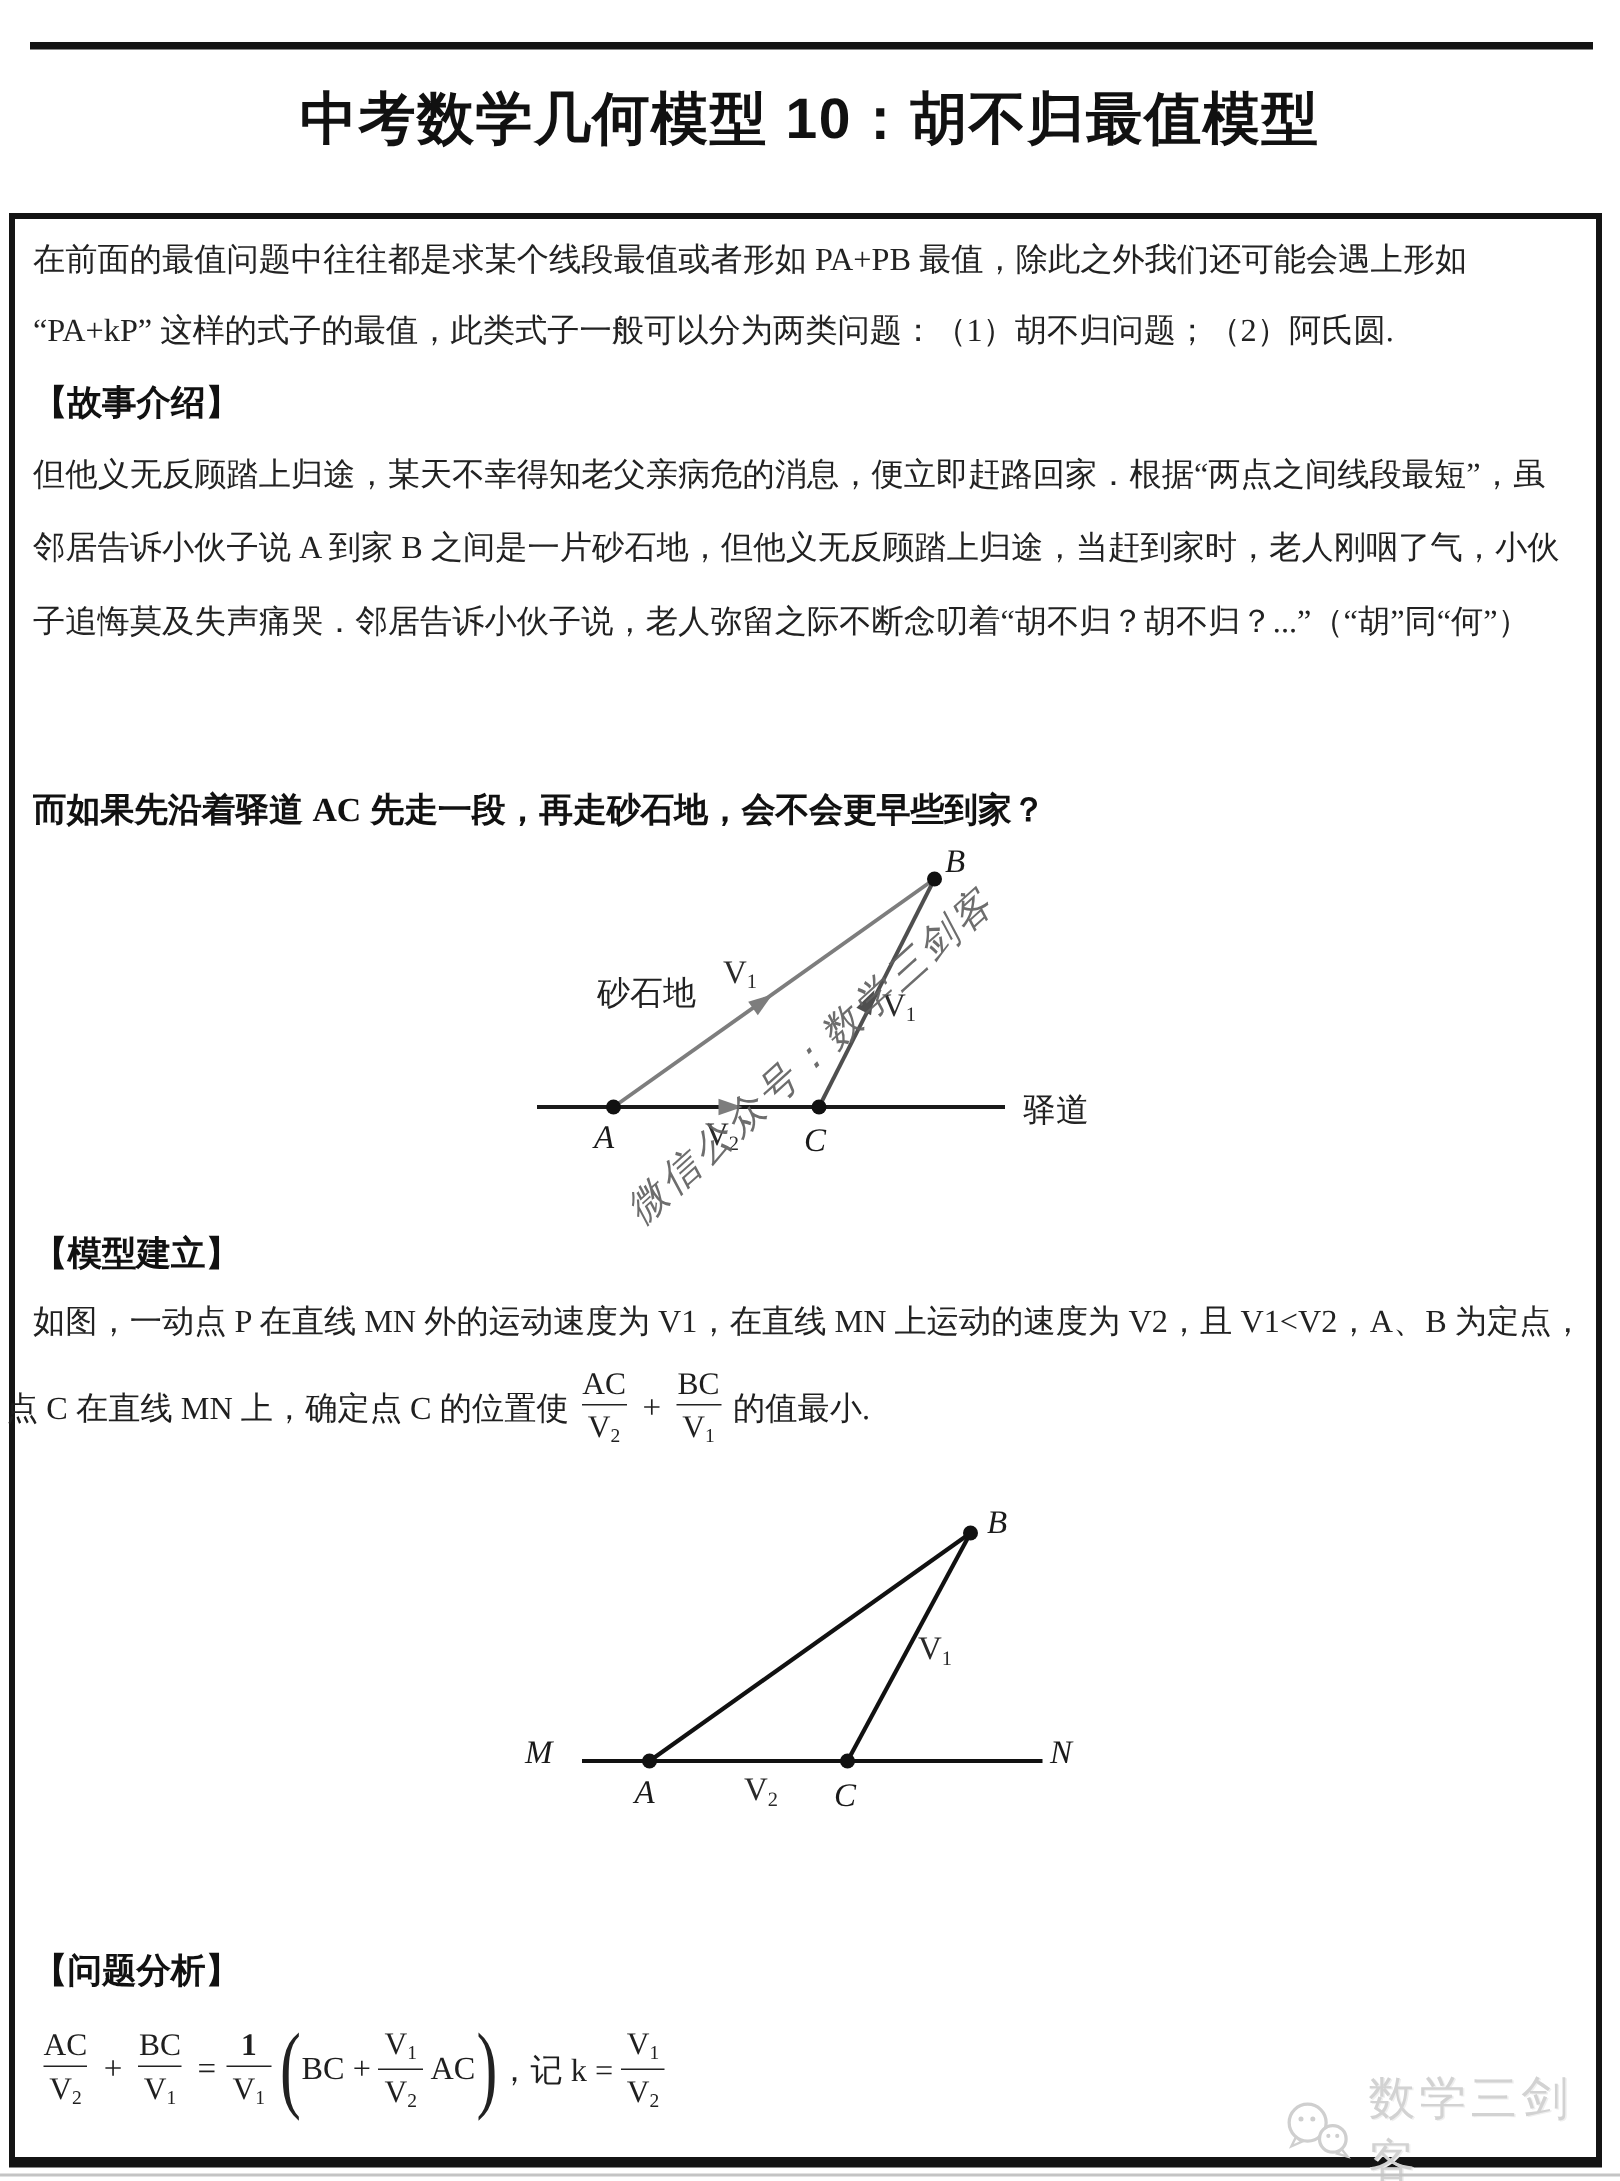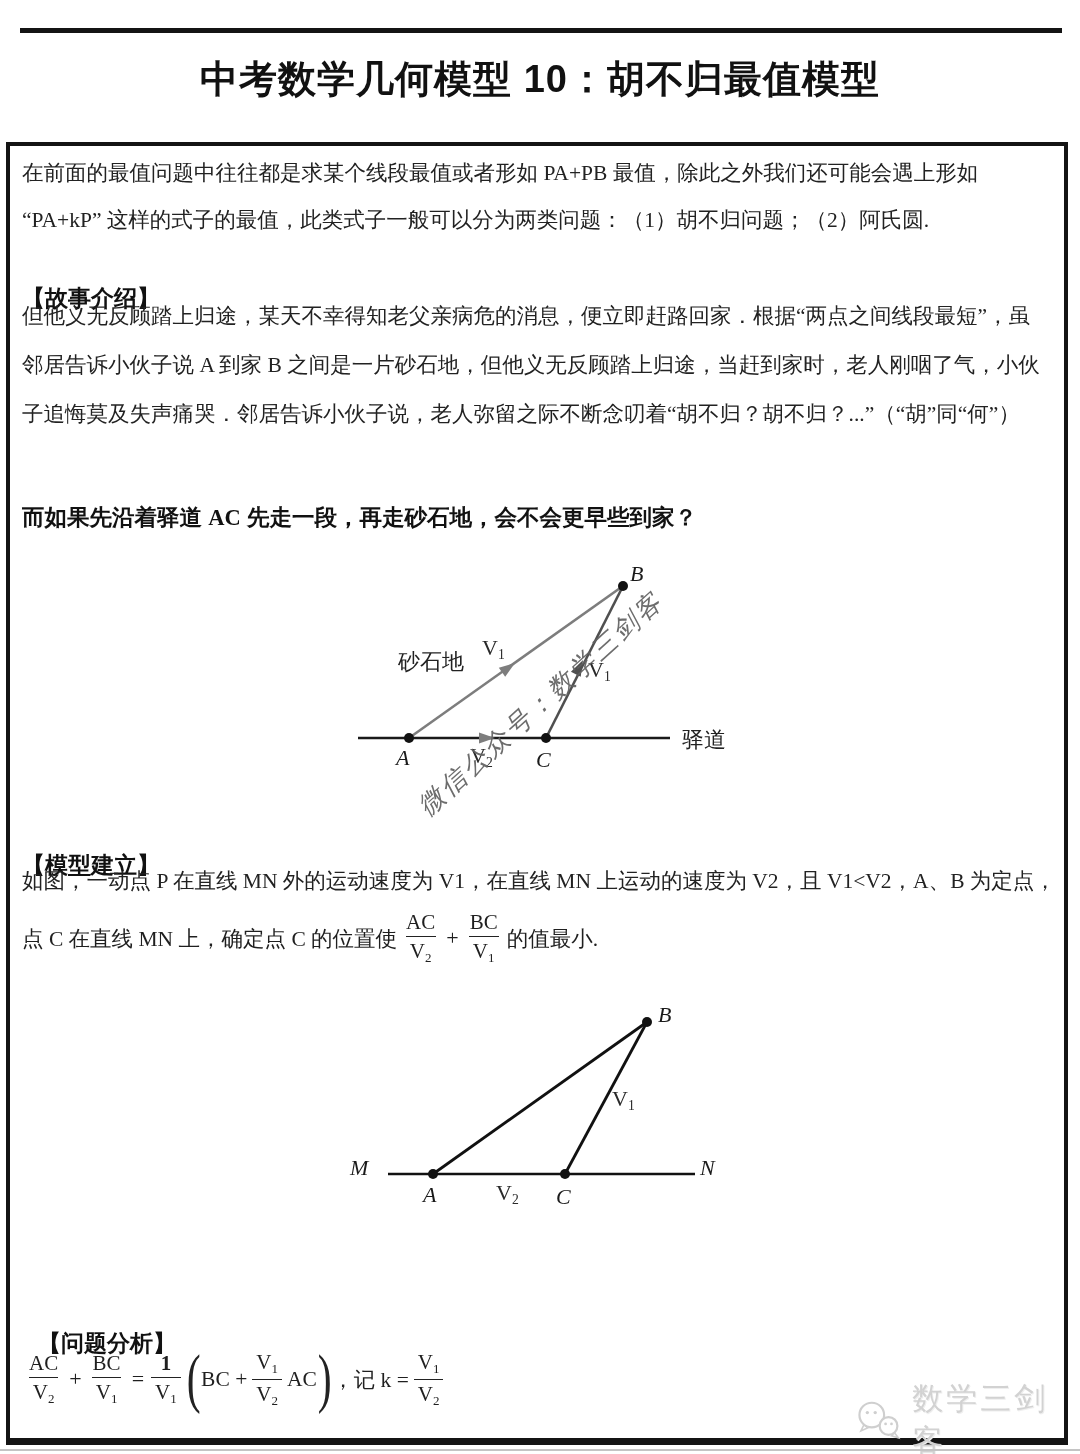--- a/index.html
+++ b/index.html
@@ -13,21 +13,21 @@
   .top-rule{left:20px;top:28px;width:1042px;height:5px;background:#141414;}
   .doc-title{left:0;top:54px;width:1080px;text-align:center;
     font-family:"Liberation Sans","DejaVu Sans",sans-serif;
     font-size:38px;font-weight:bold;letter-spacing:1px;color:#111;}
   
   .frame{left:6px;top:142px;width:1062px;height:1303px;box-sizing:border-box;
     border:4px solid #141414;border-bottom-width:7px;background:#fff;}
   
   .tline{left:22px;width:1030px;font-size:21.5px;line-height:27px;white-space:nowrap;color:#222;}
   .heading{font-family:"Liberation Sans","DejaVu Sans",sans-serif;
-    font-size:23px;font-weight:bold;color:#111;white-space:nowrap;margin-top:30px;}
+    font-size:23px;font-weight:bold;color:#111;white-space:nowrap;}
   .boldline{font-family:"Liberation Sans","DejaVu Sans",sans-serif;
     font-size:22.5px;font-weight:bold;color:#111;white-space:nowrap;}
   .mi{font-family:"Liberation Serif","DejaVu Serif",serif;}
   .mb{font-weight:bold;}
   .msub{font-size:0.62em;vertical-align:-0.28em;font-style:normal;}
   
   .mathrow{display:flex;align-items:center;white-space:nowrap;font-size:21.5px;}
   .frac{display:inline-flex;flex-direction:column;align-items:center;margin:0 5px;font-size:21px;line-height:1.05;}
   .frac .num{padding:0 4px 3px;}
   .frac .den{border-top:1.8px solid #222;padding:3px 4px 0;}
@@ -56,21 +56,21 @@
 <div class="abs frame"></div>
 
 <div class="abs tline" style="top:160px;"><span>在前面的最值问题中往往都是求某个线段最值或者形如 </span><span class="mi">PA+PB</span><span> 最值，除此之外我们还可能会遇上形如</span></div>
 <div class="abs tline" style="top:207px;"><span>“</span><span class="mi">PA+kP</span><span>” 这样的式子的最值，此类式子一般可以分为两类问题：（1）胡不归问题；（2）阿氏圆.</span></div>
 
 <div class="abs heading" style="left:22px;top:253px;">【故事介绍】</div>
 <div class="abs tline" style="top:303px;"><span>但他义无反顾踏上归途，某天不幸得知老父亲病危的消息，便立即赶路回家．根据“两点之间线段最短”，虽</span></div>
 <div class="abs tline" style="top:352px;"><span>邻居告诉小伙子说 </span><span class="mi">A</span><span> 到家 </span><span class="mi">B</span><span> 之间是一片砂石地，但他义无反顾踏上归途，当赶到家时，老人刚咽了气，小伙</span></div>
 <div class="abs tline" style="top:401px;"><span>子追悔莫及失声痛哭．邻居告诉小伙子说，老人弥留之际不断念叨着“胡不归？胡不归？...”（“胡”同“何”）</span></div>
 
-<div class="abs boldline" style="left:22px;top:502px;"><span>而如果先沿着驿道 </span><span class="mi">AC</span><span> 先走一段，再走砂石地，会不会更早些到家？</span></div>
+<div class="abs boldline" style="left:22px;top:524px;"><span>而如果先沿着驿道 </span><span class="mi">AC</span><span> 先走一段，再走砂石地，会不会更早些到家？</span></div>
 
 <div class="abs fig" style="left:330px;top:555px;width:430px;height:300px;">
   <svg width="430" height="300" viewBox="0 0 430 300" style="position:absolute;left:0;top:0;overflow:visible;">
     <line x1="28" y1="183" x2="340" y2="183" stroke="#1a1a1a" stroke-width="2.6"></line>
     <line x1="79" y1="183" x2="293" y2="31" stroke="#7d7d7d" stroke-width="2.6"></line>
     <polygon points="185,108 175.2,121.8 168.8,112.8" fill="#7d7d7d"></polygon>
     <polygon points="165,183 149,177.5 149,188.5" fill="#7d7d7d"></polygon>
     <line x1="216" y1="183" x2="293" y2="31" stroke="#4f4f4f" stroke-width="2.6"></line>
     <polygon points="253,105 250.7,121.8 240.9,116.8" fill="#4f4f4f"></polygon>
     <circle cx="79" cy="183" r="5" fill="#111"></circle>
@@ -84,21 +84,21 @@
   <span class="ptlabel" style="left:206px;top:192px;">C</span>
   <span class="ptlabel" style="left:300px;top:6px;">B</span>
   <span class="vlabel" style="left:140px;top:188px;"><span class="mi">V</span><span class="msub">2</span></span>
   <span class="vlabel" style="left:258px;top:102px;"><span class="mi">V</span><span class="msub">1</span></span>
   <div class="wm-diag">微信公众号：数学三剑客</div>
 </div>
 
 <div class="abs heading" style="left:22px;top:820px;">【模型建立】</div>
 <div class="abs tline" style="top:868px;"><span>如图，一动点 </span><span class="mi">P</span><span> 在直线 </span><span class="mi">MN</span><span> 外的运动速度为 </span><span class="mi">V1</span><span>，在直线 </span><span class="mi">MN</span><span> 上运动的速度为 </span><span class="mi">V2</span><span>，且 </span><span class="mi">V1&lt;V2</span><span>，</span><span class="mi">A</span><span>、</span><span class="mi">B</span><span> 为定点，</span></div>
 
-<div class="abs mathrow" style="left:22px;top:898px;height:80px;align-items:center;">
+<div class="abs mathrow" style="left:4px;top:898px;height:80px;align-items:center;">
   <span><span>点 </span><span class="mi">C</span><span> 在直线 </span><span class="mi">MN</span><span> 上，确定点 </span><span class="mi">C</span><span> 的位置使</span></span>
   <span class="frac">
     <span class="num"><span class="mi">AC</span></span>
     <span class="den"><span class="mi">V</span><span class="msub">2</span></span>
   </span>
   <span class="op">+</span>
   <span class="frac">
     <span class="num"><span class="mi">BC</span></span>
     <span class="den"><span class="mi">V</span><span class="msub">1</span></span>
   </span>
@@ -116,21 +116,21 @@
   </svg>
   <span class="ptlabel" style="left:20px;top:165px;">M</span>
   <span class="ptlabel" style="left:370px;top:165px;">N</span>
   <span class="ptlabel" style="left:93px;top:192px;">A</span>
   <span class="ptlabel" style="left:226px;top:194px;">C</span>
   <span class="ptlabel" style="left:328px;top:12px;">B</span>
   <span class="vlabel" style="left:282px;top:96px;"><span class="mi">V</span><span class="msub">1</span></span>
   <span class="vlabel" style="left:166px;top:190px;"><span class="mi">V</span><span class="msub">2</span></span>
 </div>
 
-<div class="abs heading" style="left:38px;top:1298px;">【问题分析】</div>
+<div class="abs heading" style="left:22px;top:1298px;">【问题分析】</div>
 
 <div class="abs mathrow" style="left:20px;top:1336px;height:86px;">
   <span class="frac">
     <span class="num"><span class="mi">AC</span></span>
     <span class="den"><span class="mi">V</span><span class="msub">2</span></span>
   </span>
   <span class="op">+</span>
   <span class="frac">
     <span class="num"><span class="mi">BC</span></span>
     <span class="den"><span class="mi">V</span><span class="msub">1</span></span>

